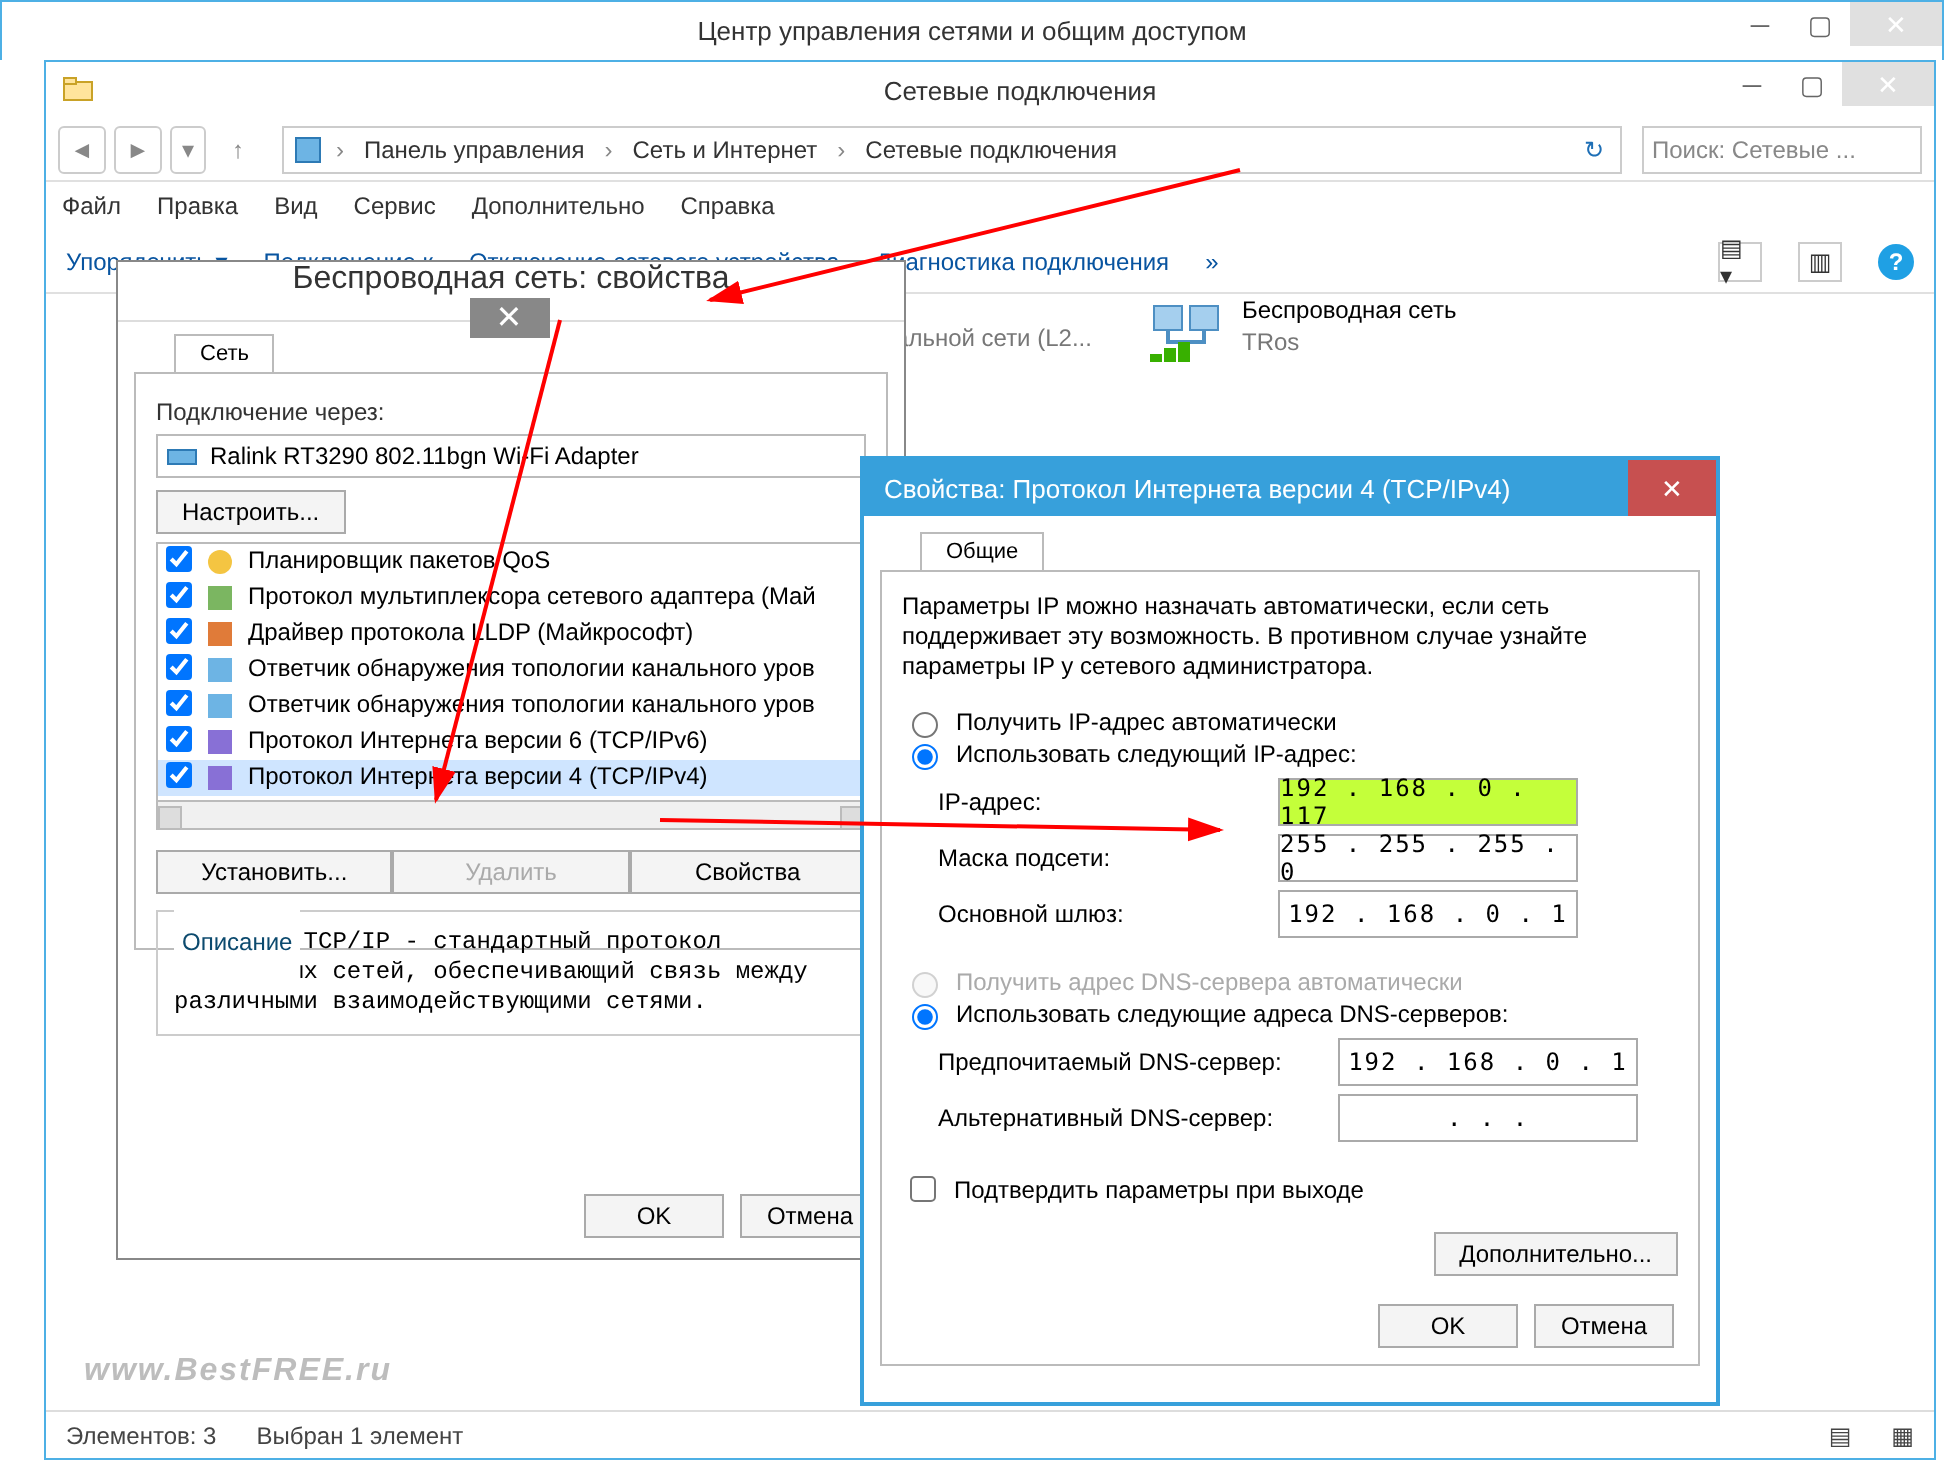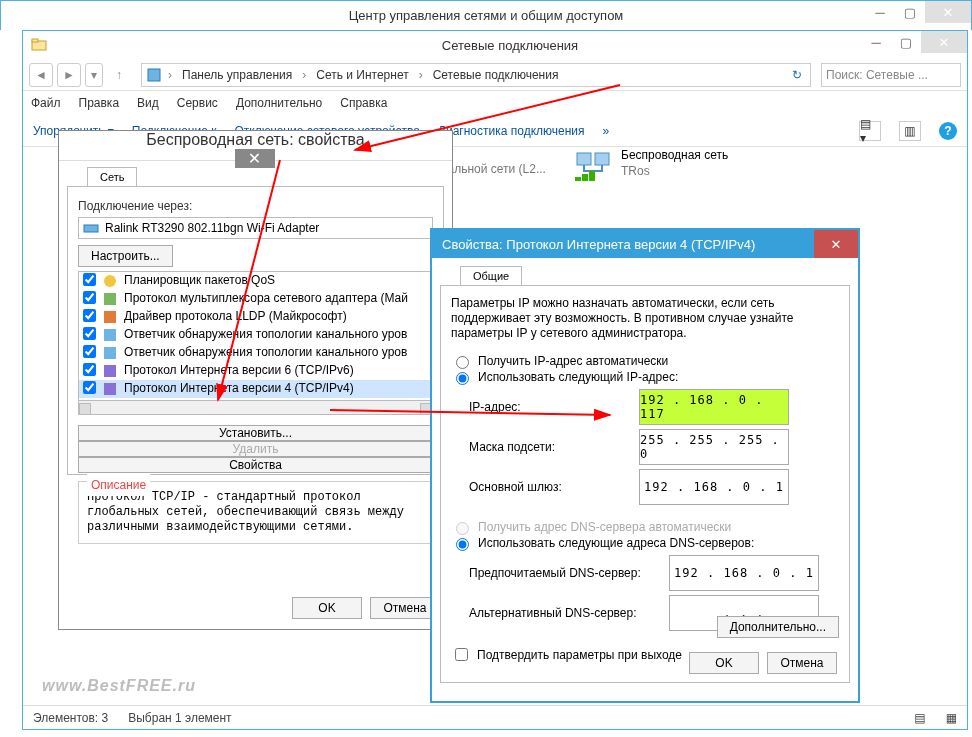--- a/index.html
+++ b/index.html
@@ -51,33 +51,33 @@
   .btn { border:1px solid #aaa; background:#f4f4f4; height:22px; padding:0 12px; display:inline-flex; align-items:center; justify-content:center; cursor:default; }
   .btn.dis { color:#aaa; }
   .complist { border:1px solid #bbb; height: 130px; overflow:auto; margin-top:4px; }
   .complist .row { display:flex; align-items:flex-start; gap:6px; padding:1px 4px; font-size:12px; }
   .complist .row input[type=checkbox]{ margin:0; }
   .complist .row.sel { background:#cfe5ff; }
   .scrollh { border:1px solid #bbb; border-top:none; height:14px; background:#f0f0f0; position:relative; }
   .scrollh:before, .scrollh:after { content:""; position:absolute; top:2px; width:10px; height:10px; background:#ddd; border:1px solid #bbb; }
   .scrollh:before { left:0; } .scrollh:after{ right:0; }
   .grp { border:1px solid #ccc; padding:8px; margin-top:8px; position:relative; }
-  .grp > .gtitle { position:absolute; top:-8px; left:8px; background:#fff; padding:4px 4px; color:#ef4444; }
+  .grp > .gtitle { position:absolute; top:-8px; left:8px; background:#fff; padding:16px 4px; color:#0c4a6e; }
   .dlg-buttons { position:absolute; right:12px; bottom:10px; display:flex; gap:8px; }
 
   
   #dlg-ipv4 { position:absolute; left: 430px; top: 228px; width: 430px; height: 475px; border:2px solid #37a0db; background:#fff; }
   #dlg-ipv4 .dlg-title { height: 28px; background:#37a0db; color:#fff; display:flex; align-items:center; padding-left:10px; font-size:13px; }
   #dlg-ipv4 .dlg-title .t { flex:1; }
   #dlg-ipv4 .dlg-title .xbtn { width: 44px; height: 28px; background:#c75050; color:#fff; display:flex; align-items:center; justify-content:center; }
   #dlg-ipv4 .tabbody { height: 398px; }
   .radiorow { display:flex; align-items:center; gap:6px; margin:0 0; }
   .iprow { display:flex; align-items:center; margin:4px 0 4px 18px; }
   .iprow .iplabel { width:170px; }
-  .ipbox { border:1px solid #aaa; width:150px; height:36px; display:flex; align-items:center; justify-content:space-evenly; font-family: Consolas, monospace; letter-spacing:1px; }
+  .ipbox { border:1px solid #aaa; width:150px; height:24px; display:flex; align-items:center; justify-content:space-evenly; font-family: Consolas, monospace; letter-spacing:1px; }
   .ipbox.hi { background:#c4ff3a; }
   .dns-section .iprow .iplabel { width:200px; }
   .chkrow { display:flex; align-items:center; gap:6px; margin-top:14px; }
   .advbtn { position:absolute; right:10px; bottom:44px; }
 
   
   #arrows { position:absolute; left:0; top:0; pointer-events:none; }
 
   .smallico { width:16px; height:16px; display:inline-block; }
   .help-round { width:18px;height:18px;border-radius:50%;background:#1fa0e4;color:#fff;display:flex;align-items:center;justify-content:center;font-weight:bold; }
@@ -256,21 +256,21 @@
       <div class="row sel">
           <input type="checkbox" checked="" style="">
           <svg class="smallico" viewBox="0 0 16 16">
             <rect x="2" y="2" width="12" height="12" fill="#8870d6"></rect>
           </svg>
           <span>Протокол Интернета версии 4 (TCP/IPv4)</span>
         </div>
     </div>
     <div class="scrollh"></div>
 
-    <div style="display:flex; gap:0; margin-top:10px;flex-direction:column;">
+    <div style="display:flex; gap:0; margin-top:10px;">
       <span class="btn" style="flex:1">Установить...</span>
       <span class="btn dis" style="flex:1">Удалить</span>
       <span class="btn" style="flex:1">Свойства</span>
     </div>
 
     <div class="grp">
       <span class="gtitle">Описание</span>
       <div style="font-size:12px;line-height:15px;font-family:Liberation Mono, monospace;">Протокол TCP/IP - стандартный протокол глобальных сетей, обеспечивающий связь между различными взаимодействующими сетями.</div>
     </div>
   </div>

